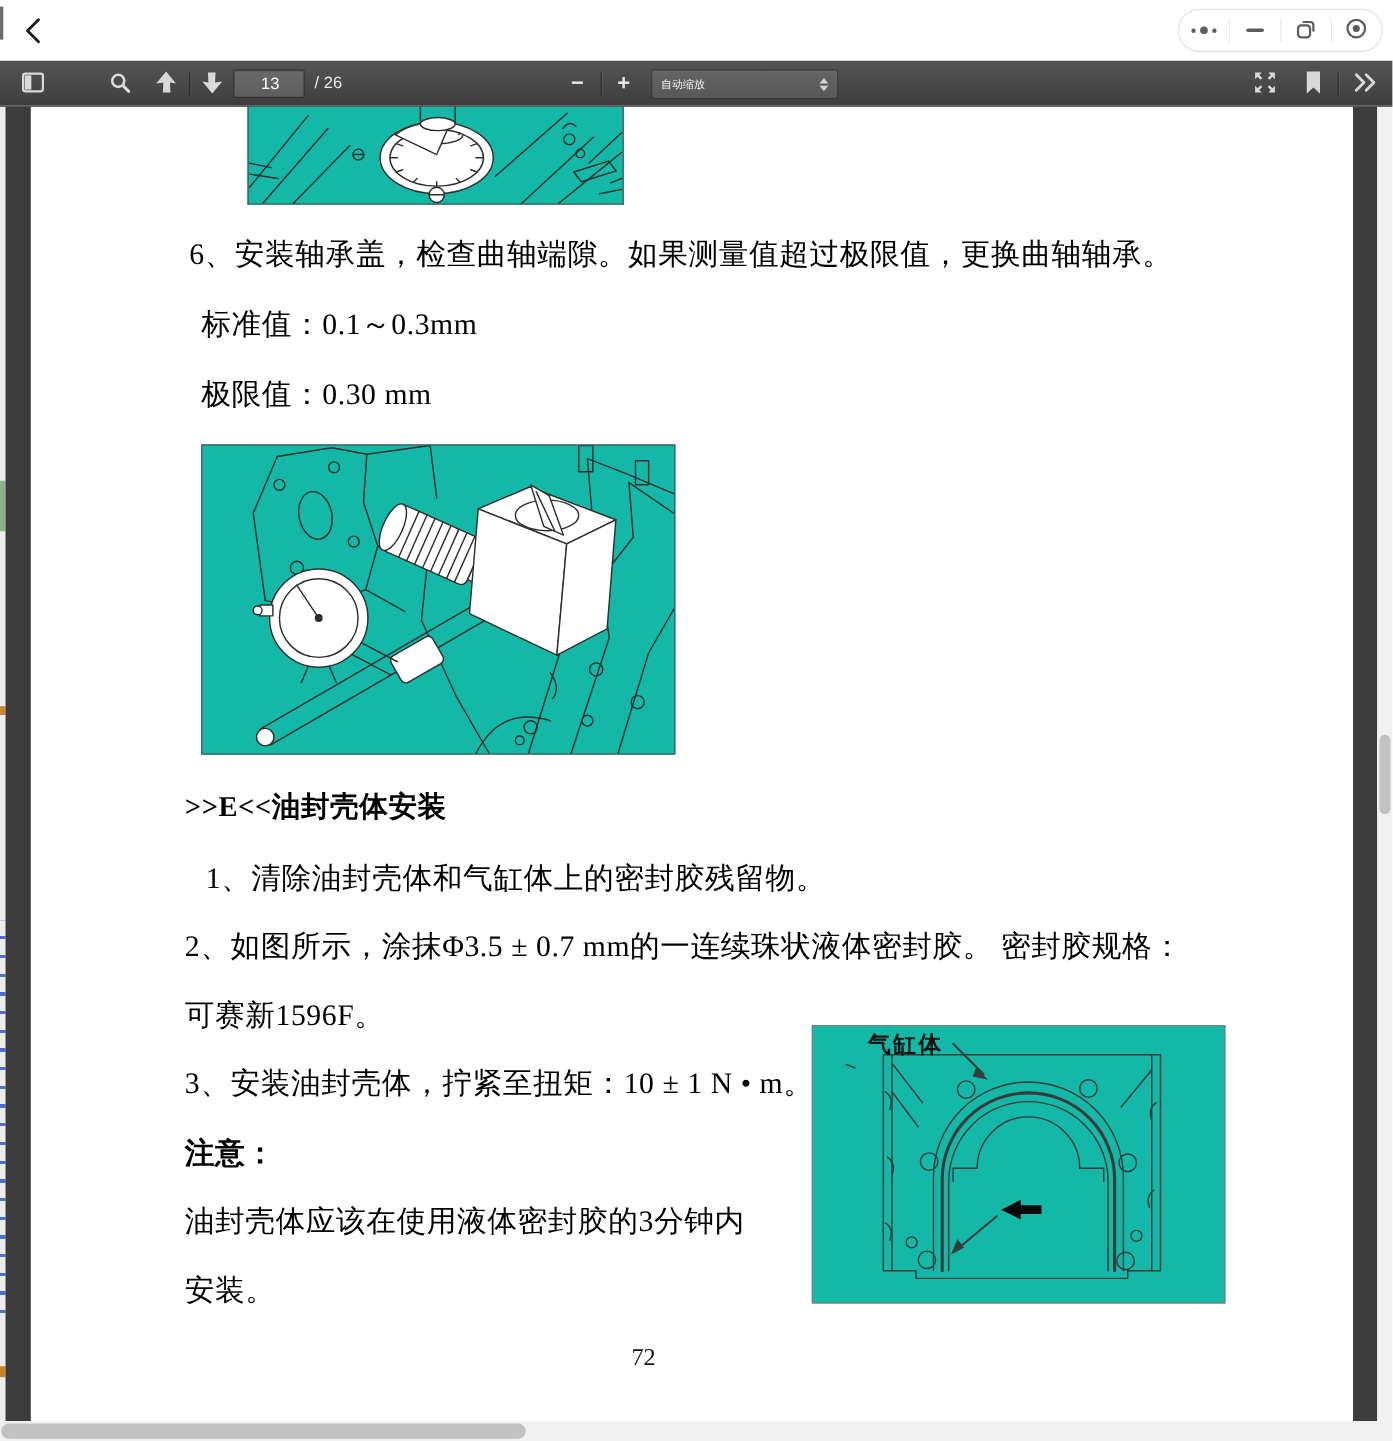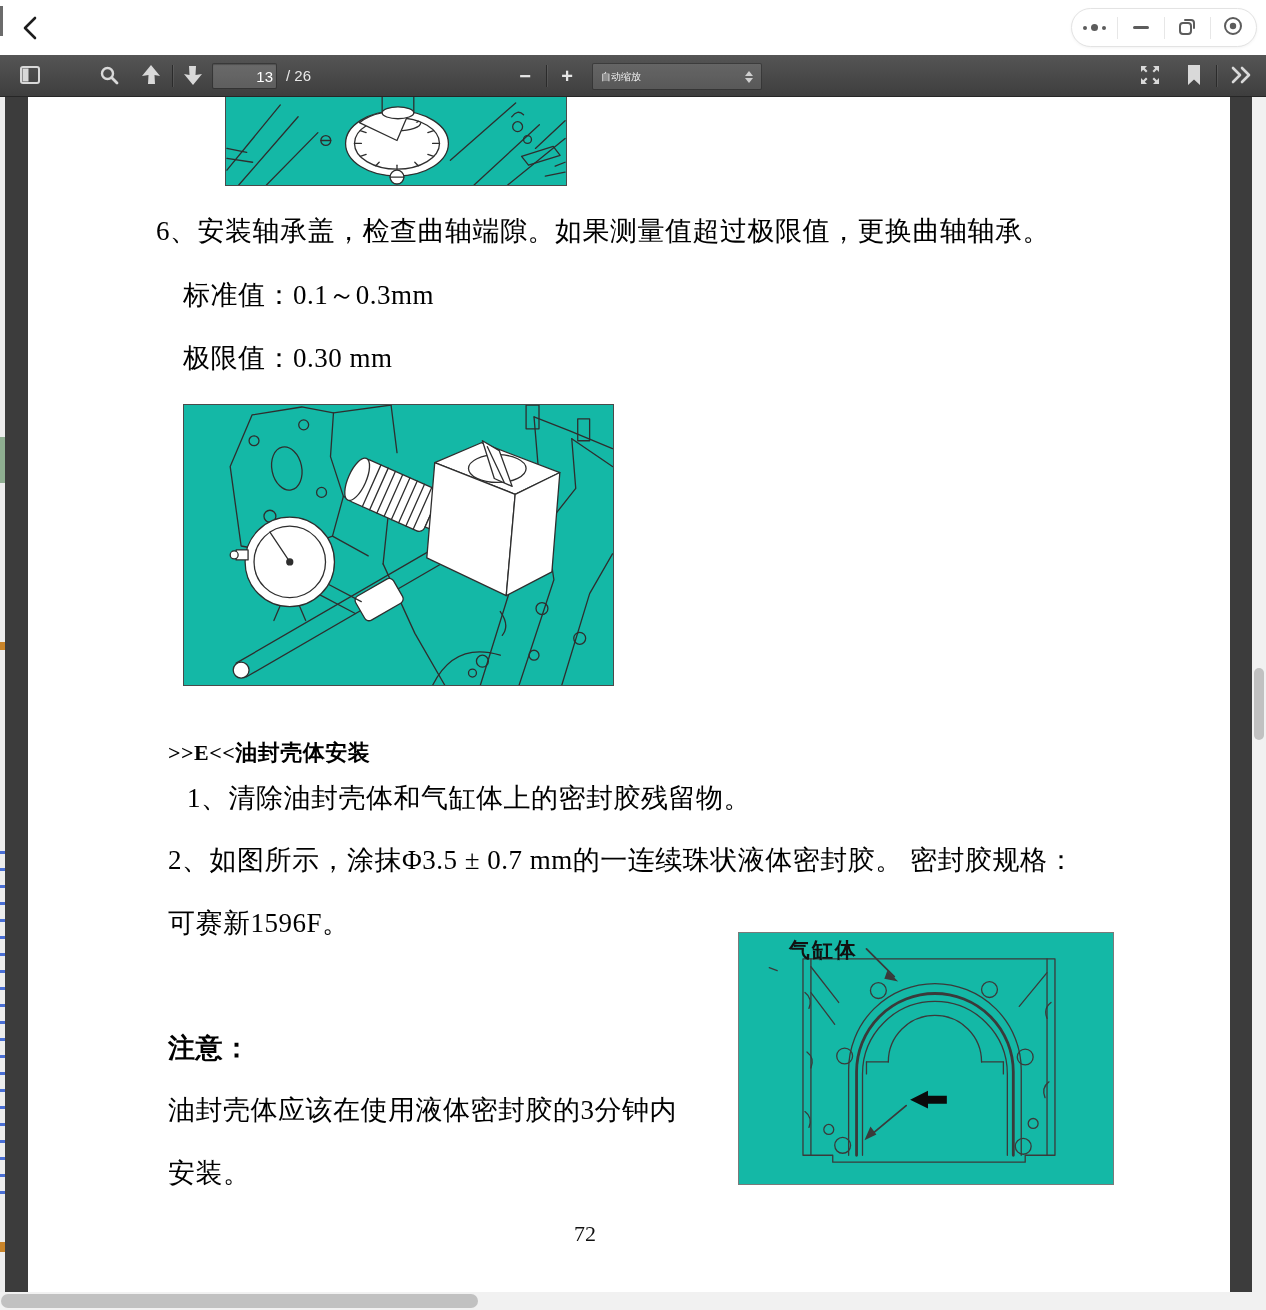--- a/index.html
+++ b/index.html
@@ -21,21 +21,21 @@
   .dot { border-radius:50%; background:#5c5c5c; display:inline-block; }
 
   
   .toolbar { position:absolute; top:55px; left:0; width:1266px; height:42px;
     background:linear-gradient(#555555,#3e3e3e); border-bottom:1px solid #262626; z-index:4; }
   .tb { position:absolute; top:0; height:42px; display:flex; align-items:center; justify-content:center;
     background:none; border:none; cursor:pointer; color:#dcdcdc; }
   .tb-sep { position:absolute; top:10px; width:1px; height:22px; background:#2b2b2b; box-shadow:1px 0 0 rgba(255,255,255,.08); }
   .page-input { position:absolute; left:212px; top:8px; width:65px; height:26px;
     background:rgba(255,255,255,.15); border:1px solid rgba(0,0,0,.45); border-radius:2px;
-    color:#fff; font-size:15px; text-align:right; padding-right:3px;
+    color:#fff; font-size:15px; text-align:right; padding-right:22px;
     box-shadow:inset 0 1px 1px rgba(0,0,0,.25); }
   .page-total { position:absolute; left:286px; top:12px; font-size:15px; color:#e8e8e8; }
   .zoom-select { position:absolute; left:592px; top:8px; width:170px; height:27px;
     background:rgba(255,255,255,.12); border:1px solid rgba(0,0,0,.4); border-radius:2px;
     color:#f2f2f2; font-size:10px; display:flex; align-items:center; padding:0 8px; cursor:pointer;
     justify-content:space-between; }
   .updown { display:flex; flex-direction:column; gap:2px; }
   .updown i { display:block; width:0; height:0; border-left:4px solid transparent; border-right:4px solid transparent; }
   .updown .up { border-bottom:5px solid #cfcfcf; }
   .updown .dn { border-top:5px solid #cfcfcf; }
@@ -231,21 +231,21 @@
         <path d="M150,26 A23,8 0 0 0 196,26" fill="#fff"></path>
         <path d="M172,44 L134,26 A45,28 0 0 1 184,16 Z" fill="#fff"></path>
         <path d="M157,0 L157,16"></path>
           <path d="M189,0 L189,16"></path>
         <ellipse cx="173" cy="16" rx="16" ry="6" fill="#fff"></ellipse>
         <circle cx="172" cy="81" r="7" fill="#fff"></circle>
           <path d="M165,81 h14"></path>
       </svg>
     </div>
 
-    <div class="doc-line" style="left:156px;top:116px;text-align:center;">6、安装轴承盖，检查曲轴端隙。如果测量值超过极限值，更换曲轴轴承。</div>
+    <div class="doc-line" style="left:172px;top:116px;text-align:center;">6、安装轴承盖，检查曲轴端隙。如果测量值超过极限值，更换曲轴轴承。</div>
     <div class="doc-line" style="left:183px;top:180px;">标准值：0.1～0.3mm</div>
     <div class="doc-line" style="left:183px;top:243px;">极限值：0.30 mm</div>
 
     <div class="fig fig2">
       <svg viewBox="0 0 431 282" fill="none" stroke="#2e2e2e" stroke-width="1.3" stroke-linecap="round" stroke-linejoin="round">
         <path d="M57,142 L46,62 L68,10 L118,2 L150,8 L147,52 L160,92 L149,132 L100,150 Z"></path>
         <circle cx="70" cy="36" r="5"></circle>
           <circle cx="120" cy="20" r="5"></circle>
           <circle cx="86" cy="112" r="6"></circle>
           <circle cx="138" cy="88" r="5"></circle>
@@ -301,24 +301,25 @@
         <circle cx="106" cy="158" r="36"></circle>
         <path d="M106,158 L86,128"></path>
           <circle cx="106" cy="158" r="3" fill="#2e2e2e"></circle>
         <rect x="52" y="146" width="12" height="10" fill="#fff"></rect>
           <circle cx="50" cy="151" r="4" fill="#fff"></circle>
         <path d="M96,203 l-6,14"></path>
           <path d="M116,203 l6,14"></path>
       </svg>
     </div>
 
-    <div class="doc-line bold" style="left:168px;top:641px;font-size:22px;">&gt;&gt;E&lt;&lt;油封壳体安装</div>
+    <div class="doc-line bold" style="left:168px;top:619px;font-size:26px;">&gt;&gt;E&lt;&lt;油封壳体安装</div>
     <div class="doc-line" style="left:168px;top:683px;margin-left:19px;">1、清除油封壳体和气缸体上的密封胶残留物。</div>
     <div class="doc-line" style="left:168px;top:745px;">2、如图所示，涂抹Φ3.5 ± 0.7 mm的一连续珠状液体密封胶。 密封胶规格：</div>
     <div class="doc-line" style="left:168px;top:808px;">可赛新1596F。</div>
+    <div class="doc-line" style="left:168px;top:870px;">3、安装油封壳体，拧紧至扭矩：10 ± 1 N • m。</div>
     <div class="doc-line bold" style="left:168px;top:933px;">注意：</div>
     <div class="doc-line" style="left:168px;top:995px;">油封壳体应该在使用液体密封胶的3分钟内</div>
     <div class="doc-line" style="left:168px;top:1058px;">安装。</div>
 
     <div class="fig fig3">
       <svg viewBox="0 0 376 253" fill="none" stroke="#3a3a3a" stroke-width="1.3" stroke-linecap="round" stroke-linejoin="round">
         <path d="M64,26 L318,26 L318,224 L288,224 L288,231 L94,231 L94,224 L64,224 Z"></path>
         <path d="M72,26 L72,224"></path>
           <path d="M310,26 L310,224"></path>
         <path d="M66,60 q8,6 4,16"></path>

